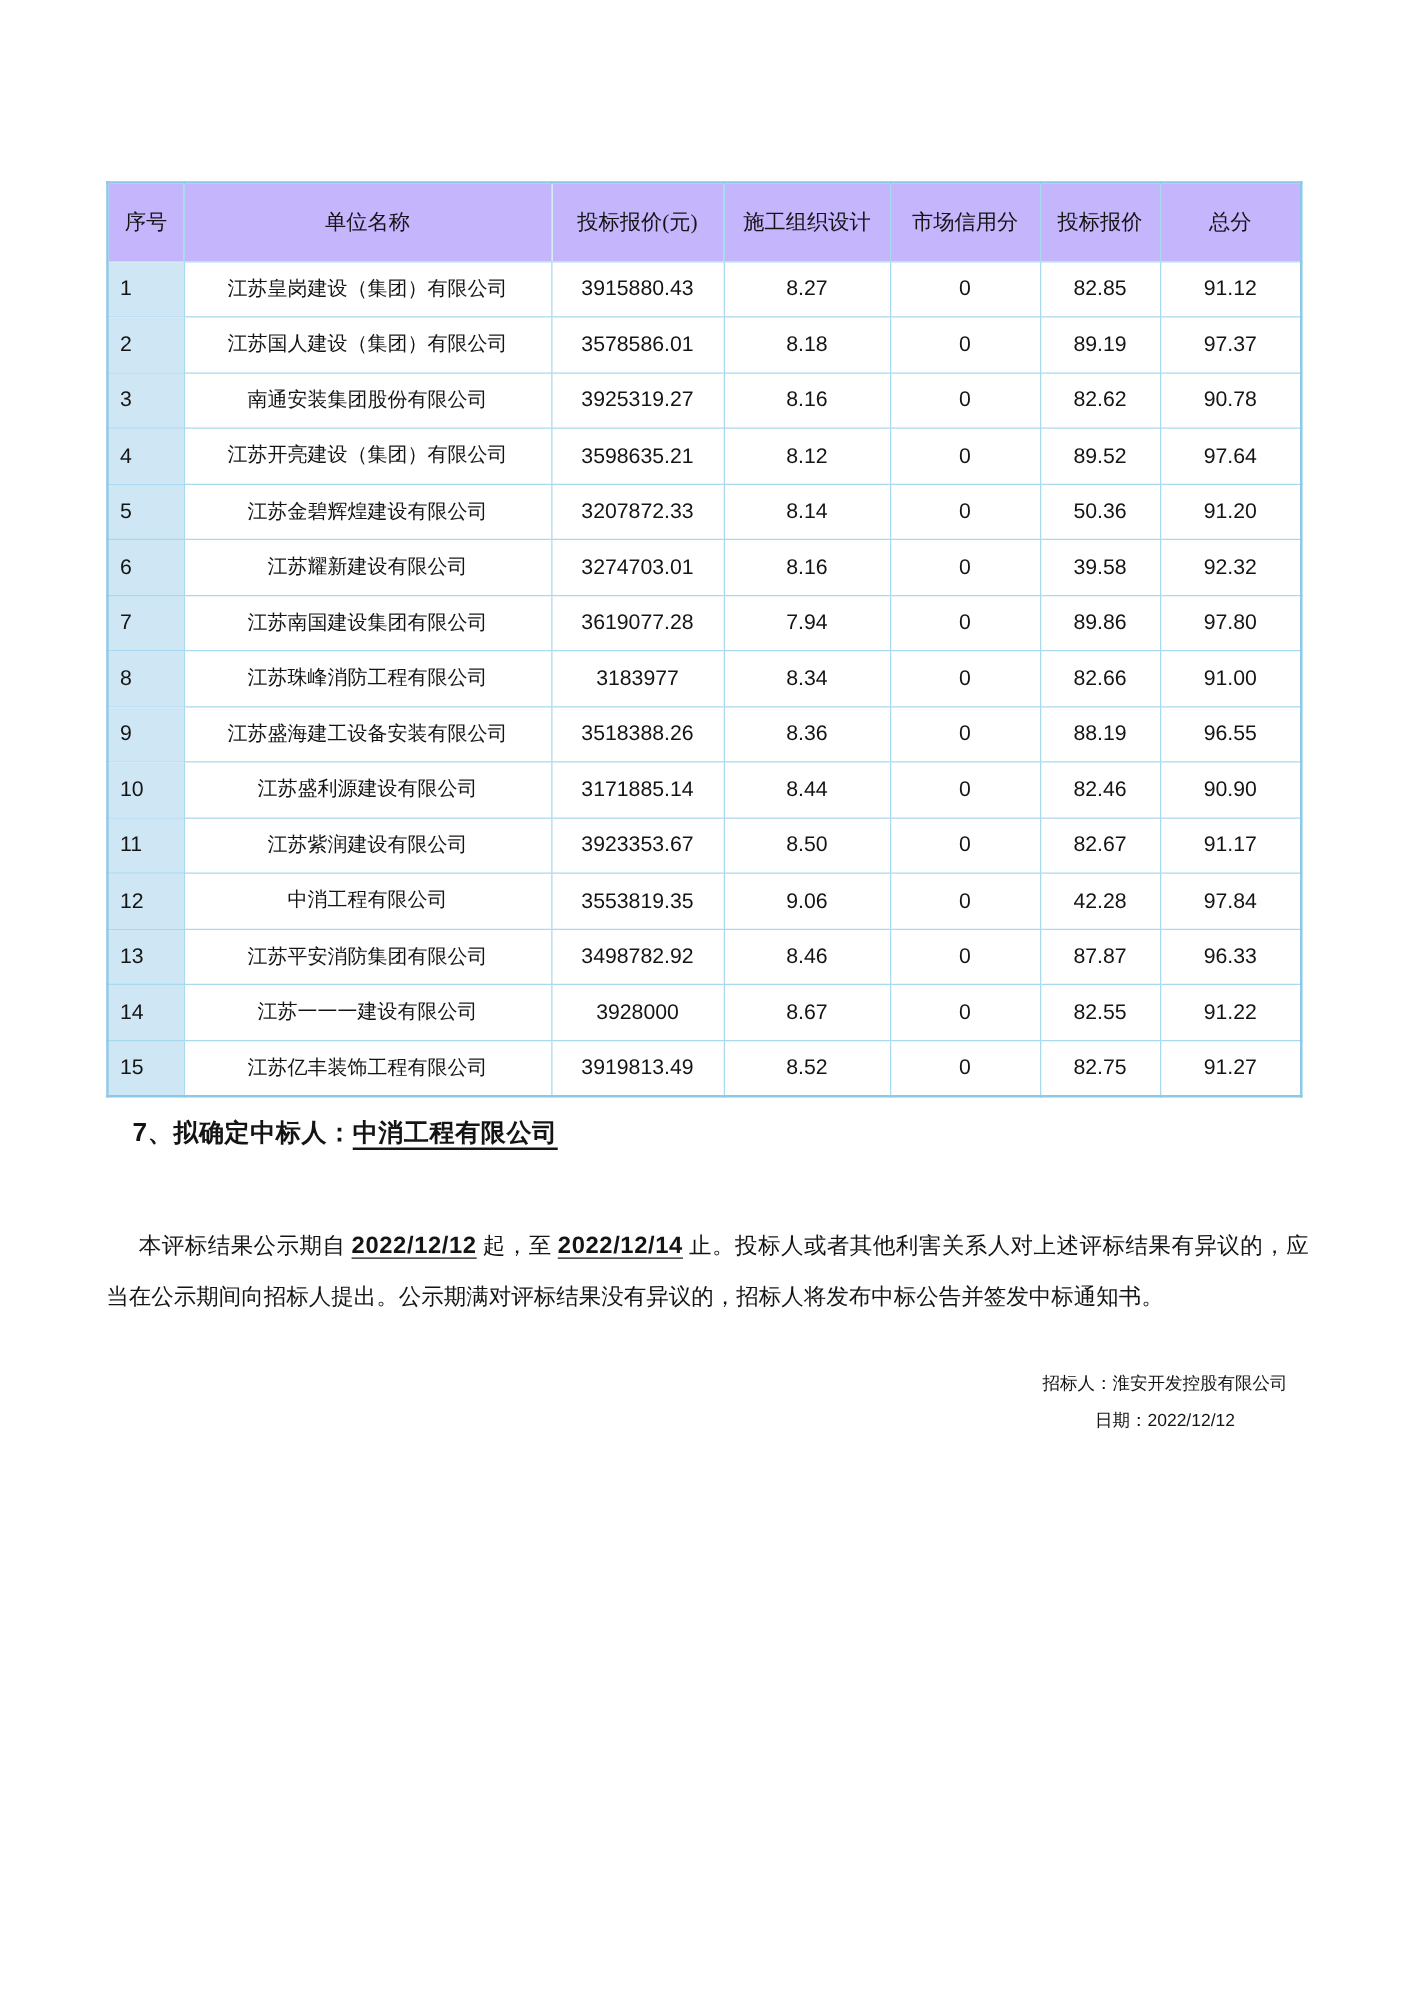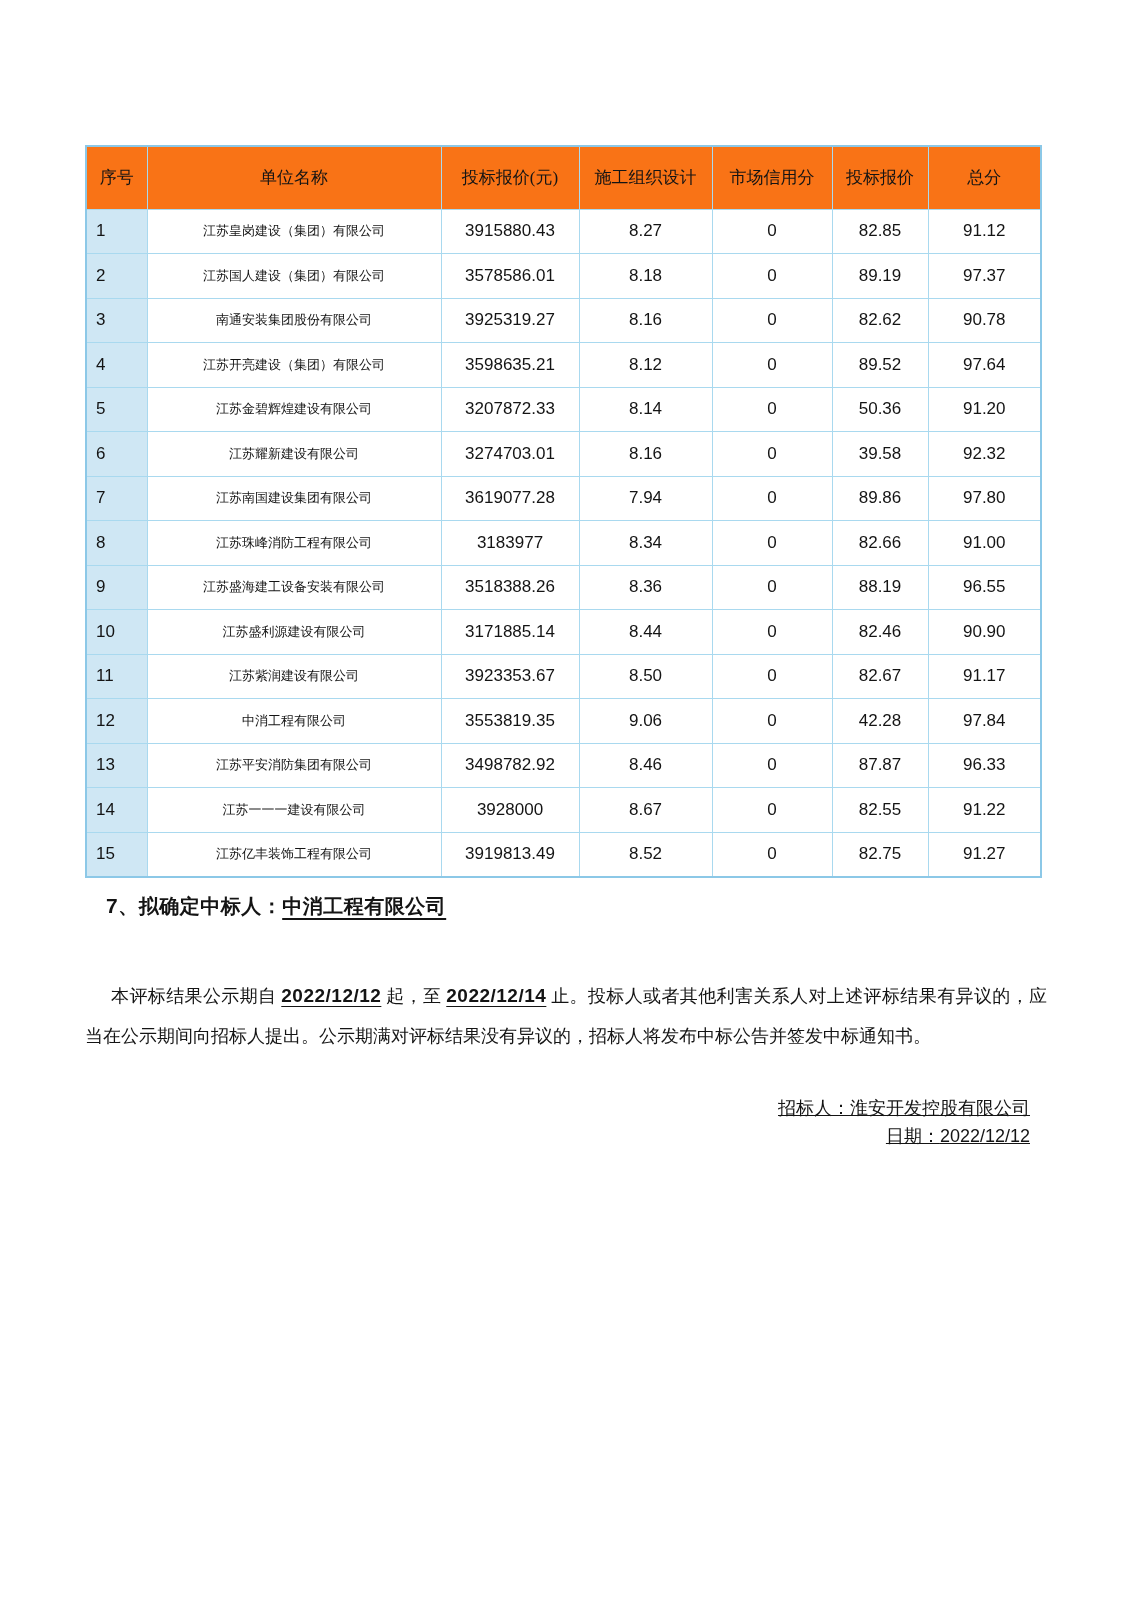--- a/index.html
+++ b/index.html
@@ -21,41 +21,41 @@
     table-layout: fixed;
     border: 2px solid #8cc8e7;
   }
   .bid-table th, .bid-table td {
     border: 1px solid #a9d9ef;
     overflow: hidden;
     white-space: nowrap;
   }
   .bid-table thead th {
     height: 63px;
-    background: #f97316;
+    background: #c4b5fd;
     font-weight: normal;
     font-size: 17px;
     text-align: center;
     vertical-align: middle;
     margin-left: 23px;
   }
   .bid-table tbody tr { height: 44.5px; }
   .bid-table td {
     font-size: 18px;
     text-align: center;
     vertical-align: middle;
   }
   .bid-table td.col0 {
     background: #cfe7f4;
     text-align: left;
     padding-left: 9px;
     font-family: "Liberation Sans", "DejaVu Sans", sans-serif;
     font-size: 17px;
   }
-  .bid-table td.col1 { font-size: 13px; font-family: Liberation Mono, monospace; }
+  .bid-table td.col1 { font-size: 16px; font-family: Liberation Mono, monospace; }
   .bid-table td.col2, .bid-table td.col3, .bid-table td.col4,
   .bid-table td.col5, .bid-table td.col6 {
     font-family: "Liberation Sans", "DejaVu Sans", sans-serif;
     font-size: 17px;
   }
 
   
   .winner-line {
     position: absolute; left: 106px; top: 893px;
     font-size: 20px; font-weight: bold;
@@ -82,23 +82,22 @@
     font-weight: bold;
     font-size: 19px;
     text-decoration: underline;
     text-underline-offset: 4px;
     letter-spacing: 0.5px;
   }
 
   
   .signature {
     position: absolute; right: 101px; top: 1094px;
-    text-align: right;
-    font-size: 18px;
-    text-decoration: underline;
+    text-align: center;
+    font-size: 14px;
   }
   .sig-line { line-height: 28px; }
   .sig-line + .sig-line { }
   .sig-line .sans { font-family: "Liberation Sans", "DejaVu Sans", sans-serif; }
 </style>
 </head>
 <body>
 
 <div class="page">
 

